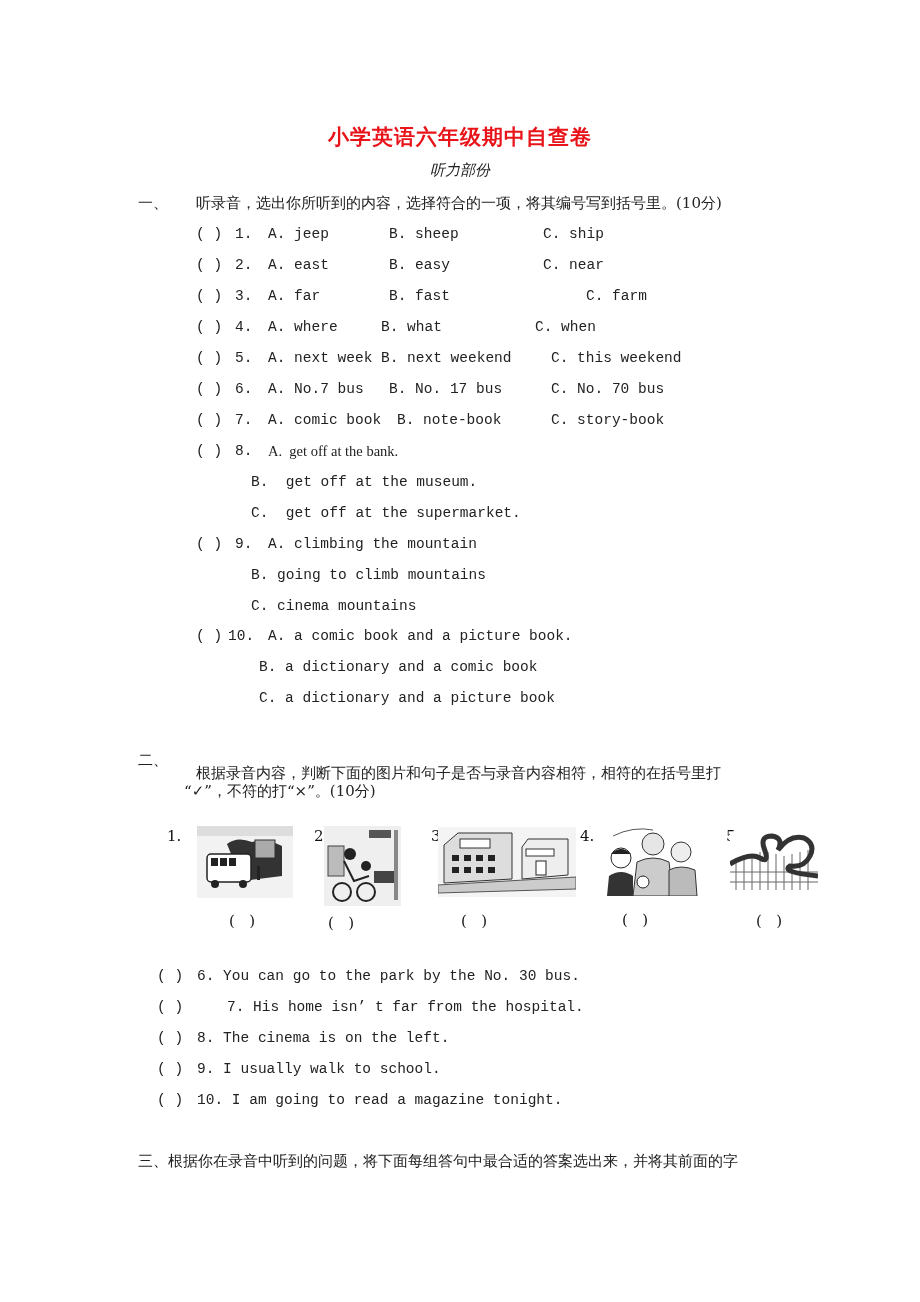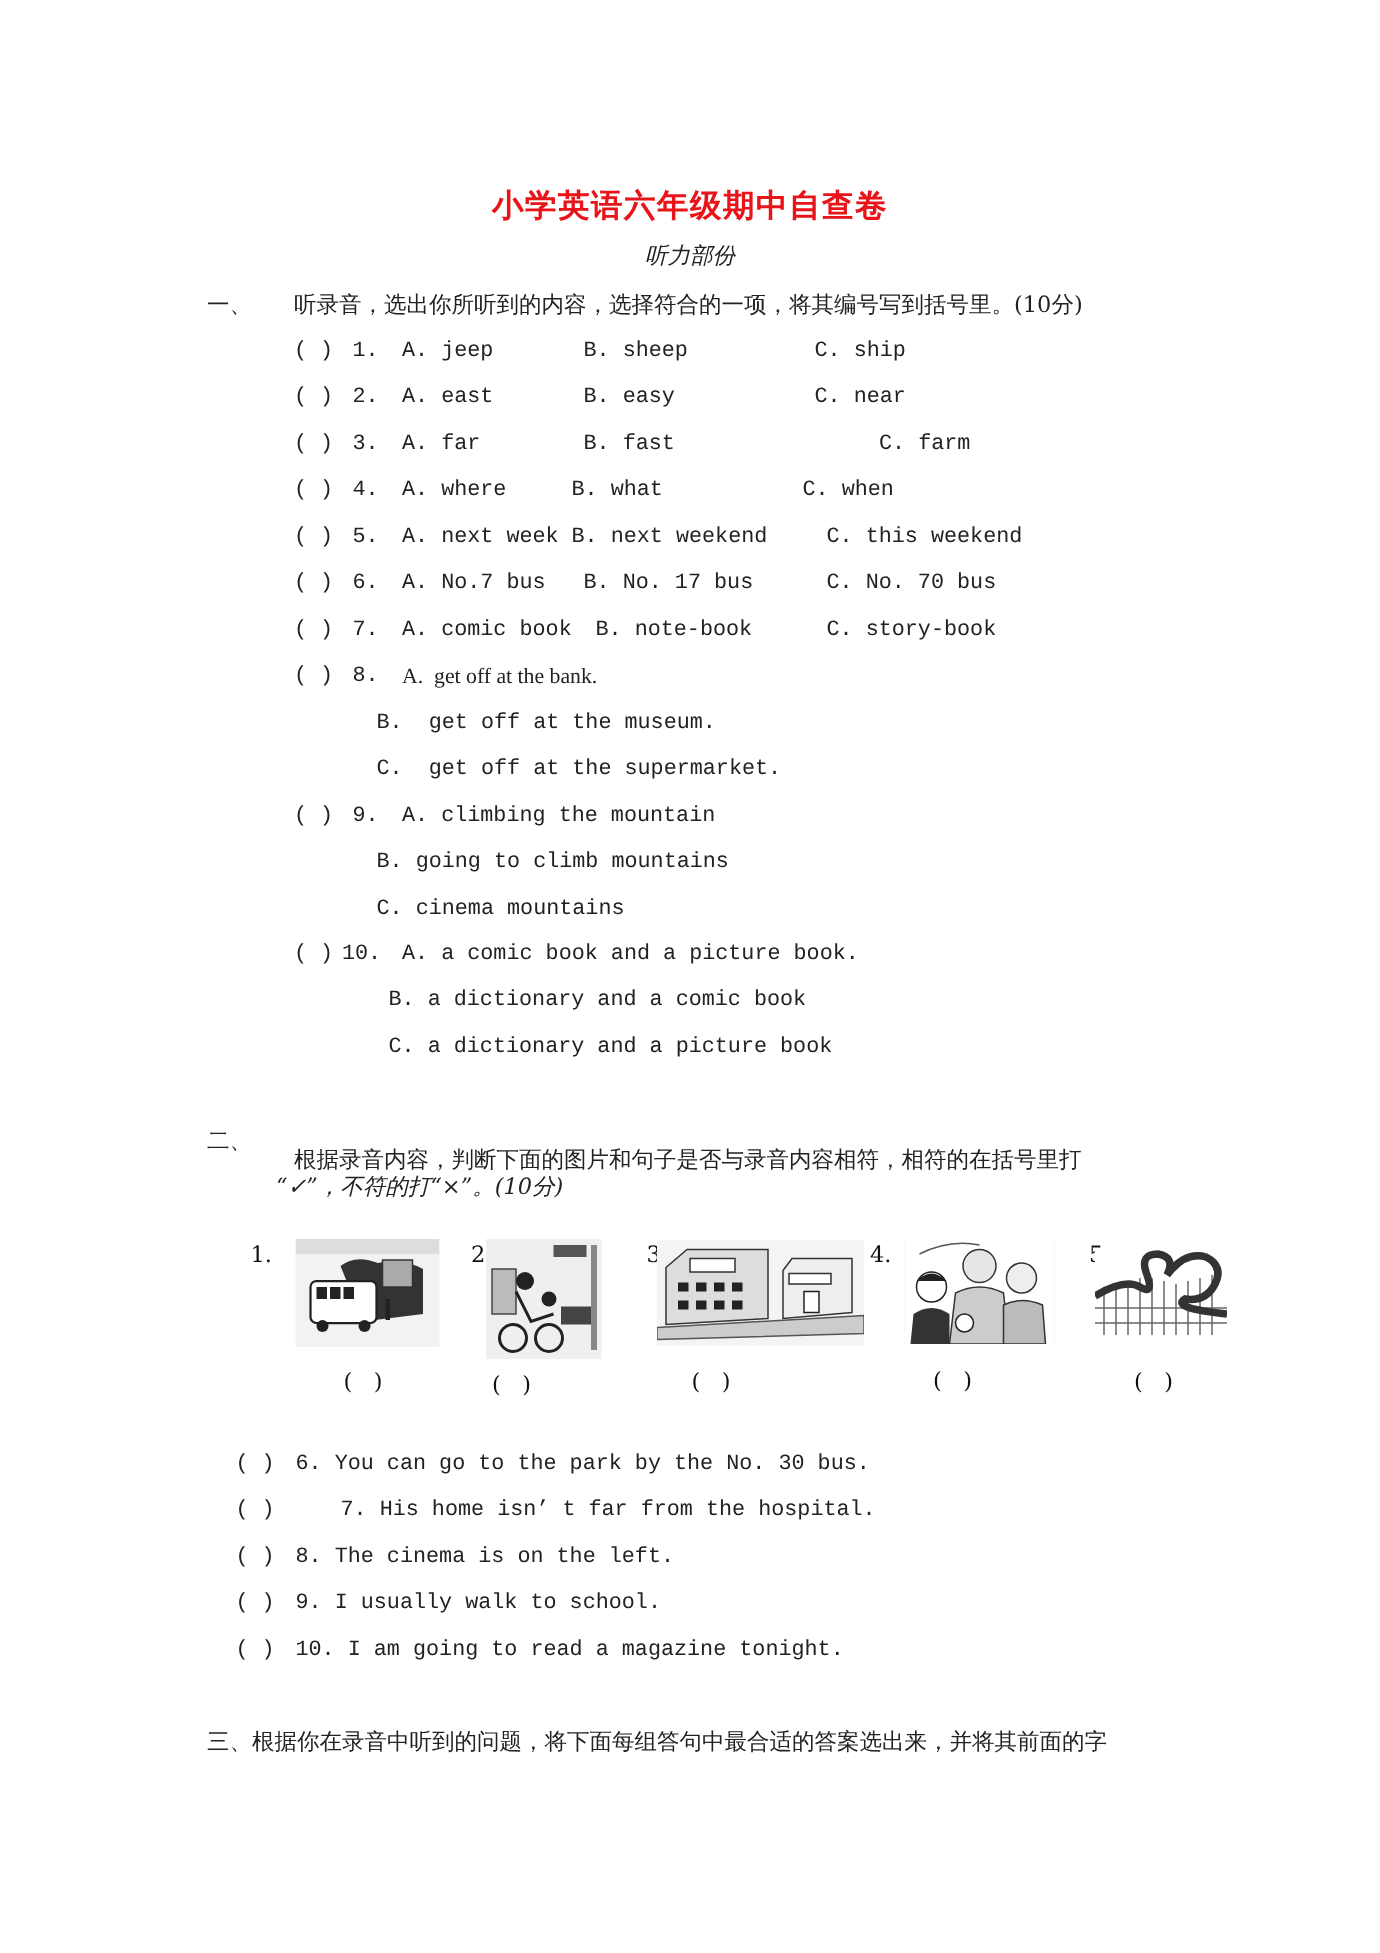--- a/index.html
+++ b/index.html
@@ -95,21 +95,21 @@
   <div>
     <div class="abs mono" style="left:196px;top:628px;">( )</div>
     <div class="abs mono" style="left:228px;top:628px;">10.</div>
     <div class="abs mono" style="left:268px;top:628px;">A. a comic book and a picture book.</div>
     <div class="abs mono" style="left:259px;top:659px;">B. a dictionary and a comic book</div>
     <div class="abs mono" style="left:259px;top:690px;">C. a dictionary and a picture book</div>
   </div>
 
   <div class="abs sec" style="left:138px;top:751px;">二、</div>
   <div class="abs sec" style="left:196px;top:751px;margin-top:13px;">根据录音内容，判断下面的图片和句子是否与录音内容相符，相符的在括号里打</div>
-  <div class="abs sec" style="left:184px;top:782px;font-style:italic;">“✓”，不符的打“×”。(10分)</div>
+  <div class="abs sec" style="left:184px;top:782px;">“✓”，不符的打“×”。(10分)</div>
 
   <div>
     <div class="abs plabel" style="left:167px;top:827px;">1.</div>
     <div class="pic" style="left:197px;top:826px;width:96px;height:72px;">
       <svg width="96" height="72" viewBox="0 0 96 72">
         <rect width="96" height="72" fill="#f2f2f2"></rect>
         <rect x="0" y="0" width="96" height="10" fill="#ddd"></rect>
         <path d="M30 18 Q40 10 55 16 Q70 12 85 20 L85 50 L45 55 Z" fill="#333"></path>
         <rect x="58" y="14" width="20" height="18" fill="#aaa" stroke="#333"></rect>
         <rect x="10" y="28" width="44" height="28" rx="4" fill="#fff" stroke="#222" stroke-width="1.5"></rect>

